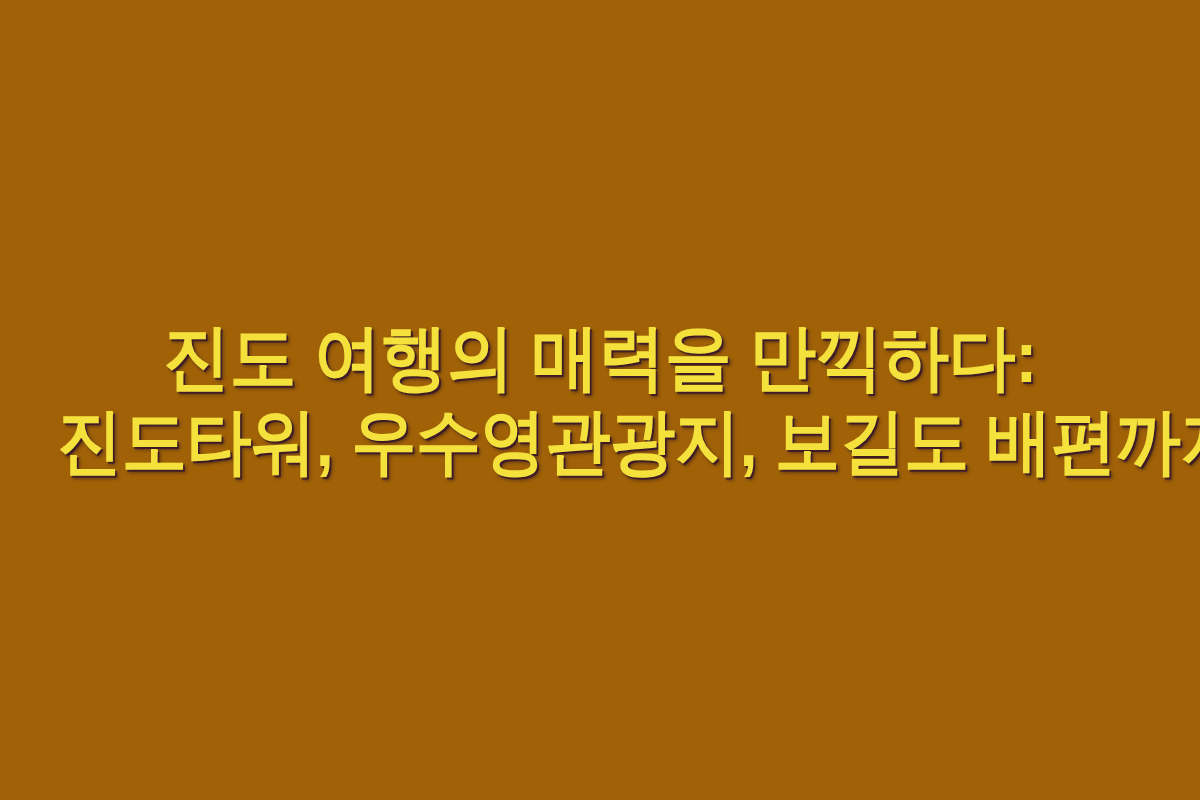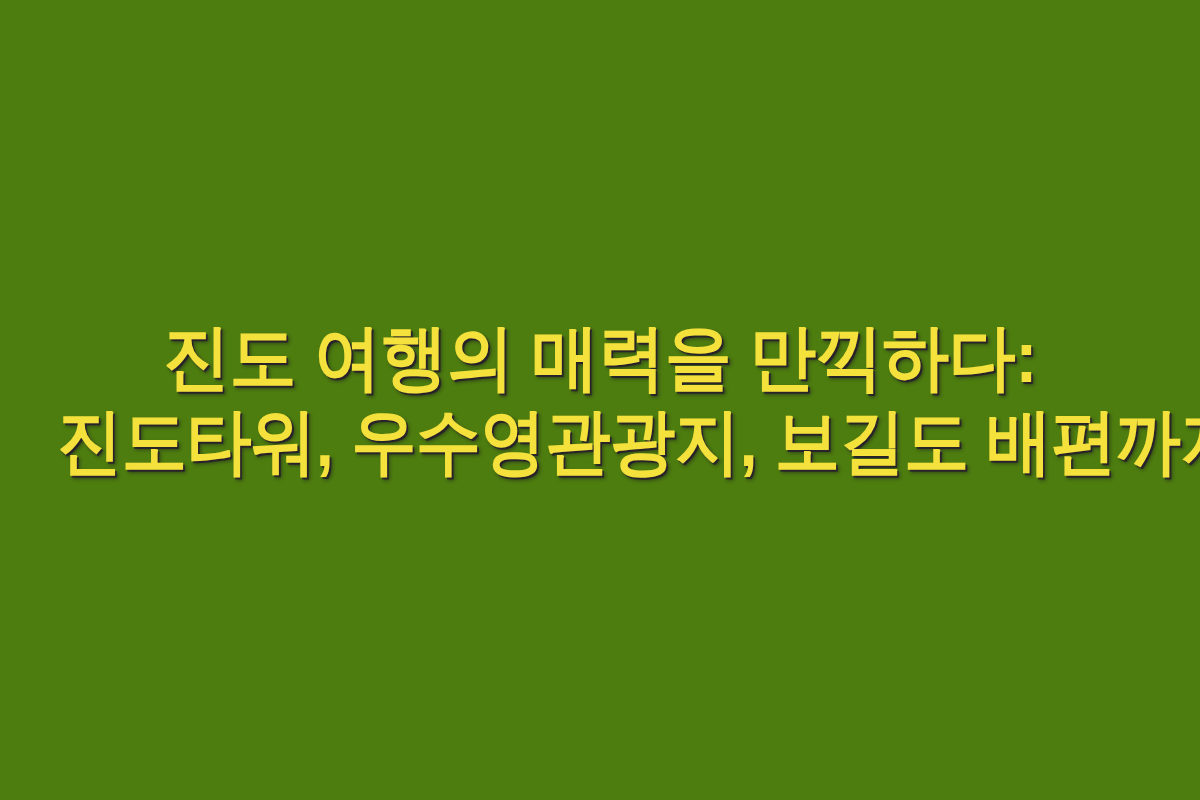--- a/index.html
+++ b/index.html
@@ -66,21 +66,21 @@
   #title-line-2 {
     font-size: 72px;
     line-height: 84px;
     transform: scaleX(0.905);
     transform-origin: center center;
   }
 </style>
 </head>
 <body>
 
-<div id="thumbnail-card" style="background: #4d7c0f; justify-content: center;">
+<div id="thumbnail-card" style="background: #a16207; justify-content: center;">
 
   <div id="title-block">
 
     <span id="title-line-1" class="title-line" style="color: rgb(245, 225, 60);">진도 여행의 매력을 만끽하다:</span>
 
     <span id="title-line-2" class="title-line" style="color: rgb(245, 225, 60);">진도타워, 우수영관광지, 보길도 배편까지</span>
 
   </div>
 
 </div>

